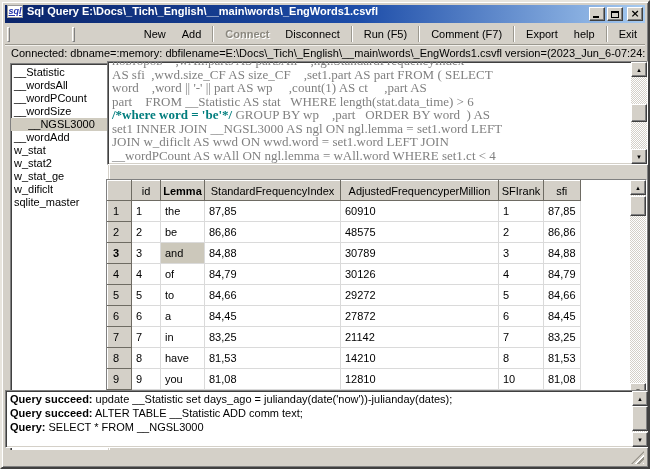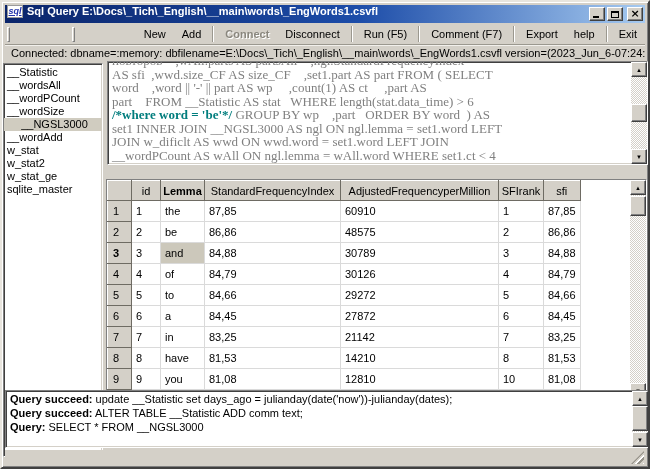--- a/index.html
+++ b/index.html
@@ -56,21 +56,21 @@
     position:absolute; left:3px; top:44px; right:3px; height:15px;
     line-height:15px; padding-left:6px; white-space:nowrap; overflow:hidden;
     font-size:11px;
   }
 
   
   .sunken{ background:#fff; border:1px solid; border-color:#808080 #fff #fff #808080;
     box-shadow: inset 1px 1px 0 #404040, inset -1px -1px 0 #d4d0c8; }
 
   
-  .sidebar{ position:absolute; left:1px; top:61px; width:100px; height:394px; overflow:hidden; padding:2px 0 0 0;}
+  .sidebar{ position:absolute; left:8px; top:61px; width:100px; height:394px; overflow:hidden; padding:2px 0 0 0;}
   .sb-item{ height:13px; line-height:13px; padding-left:3px; white-space:nowrap; cursor:default; }
   .sb-item.sel{ background:#d0ccc0;text-align:center; }
 
   
   .editor{ position:absolute; left:105px; top:59px; width:541px; height:104px; display:flex; overflow:hidden; }
   .ed-text{ flex:1; overflow:hidden; padding-left:4px; margin-top:-8px;
     font-family:Liberation Serif, serif;
     font-size:13px; line-height:13.5px; color:#808080; white-space:pre; }
   .seg-comment{ color:#007d7d; font-weight:bold; }
 
@@ -161,20 +161,21 @@
   <div class="sidebar sunken" id="sidebar">
       <div class="sb-item">__Statistic</div>
       <div class="sb-item">__wordsAll</div>
       <div class="sb-item">__wordPCount</div>
       <div class="sb-item">__wordSize</div>
       <div class="sb-item sel">__NGSL3000</div>
       <div class="sb-item">__wordAdd</div>
       <div class="sb-item">w_stat</div>
       <div class="sb-item">w_stat2</div>
       <div class="sb-item">w_stat_ge</div>
+      <div class="sb-item">w_dificlt</div>
       <div class="sb-item">sqlite_master</div>
     </div>
 
   <div class="editor sunken">
     <div class="ed-text" id="ed-text"><div class="ed-line"><span class="seg-code">повторов    ,wAll.parts AS partsAll    ,ngl.StandardFrequencyIndex</span></div><div class="ed-line"><span class="seg-code">AS sfi  ,wwd.size_CF AS size_CF    ,set1.part AS part FROM ( SELECT</span></div><div class="ed-line"><span class="seg-code">word    ,word || '-' || part AS wp     ,count(1) AS ct     ,part AS</span></div><div class="ed-line"><span class="seg-code">part    FROM __Statistic AS stat   WHERE length(stat.data_time) &gt; 6</span></div><div class="ed-line"><span class="seg-comment">/*where word = 'be'*/</span><span class="seg-code"> GROUP BY wp    ,part   ORDER BY word  ) AS</span></div><div class="ed-line"><span class="seg-code">set1 INNER JOIN __NGSL3000 AS ngl ON ngl.lemma = set1.word LEFT</span></div><div class="ed-line"><span class="seg-code">JOIN w_dificlt AS wwd ON wwd.word = set1.word LEFT JOIN</span></div><div class="ed-line"><span class="seg-code">__wordPCount AS wAll ON ngl.lemma = wAll.word WHERE set1.ct &lt; 4</span></div></div>
     <div class="vscroll">
       <div class="sb-btn up">▲</div>
       <div class="sb-thumb" style="top:42px;height:18px;"></div>
       <div class="sb-btn down">▼</div>
     </div>

